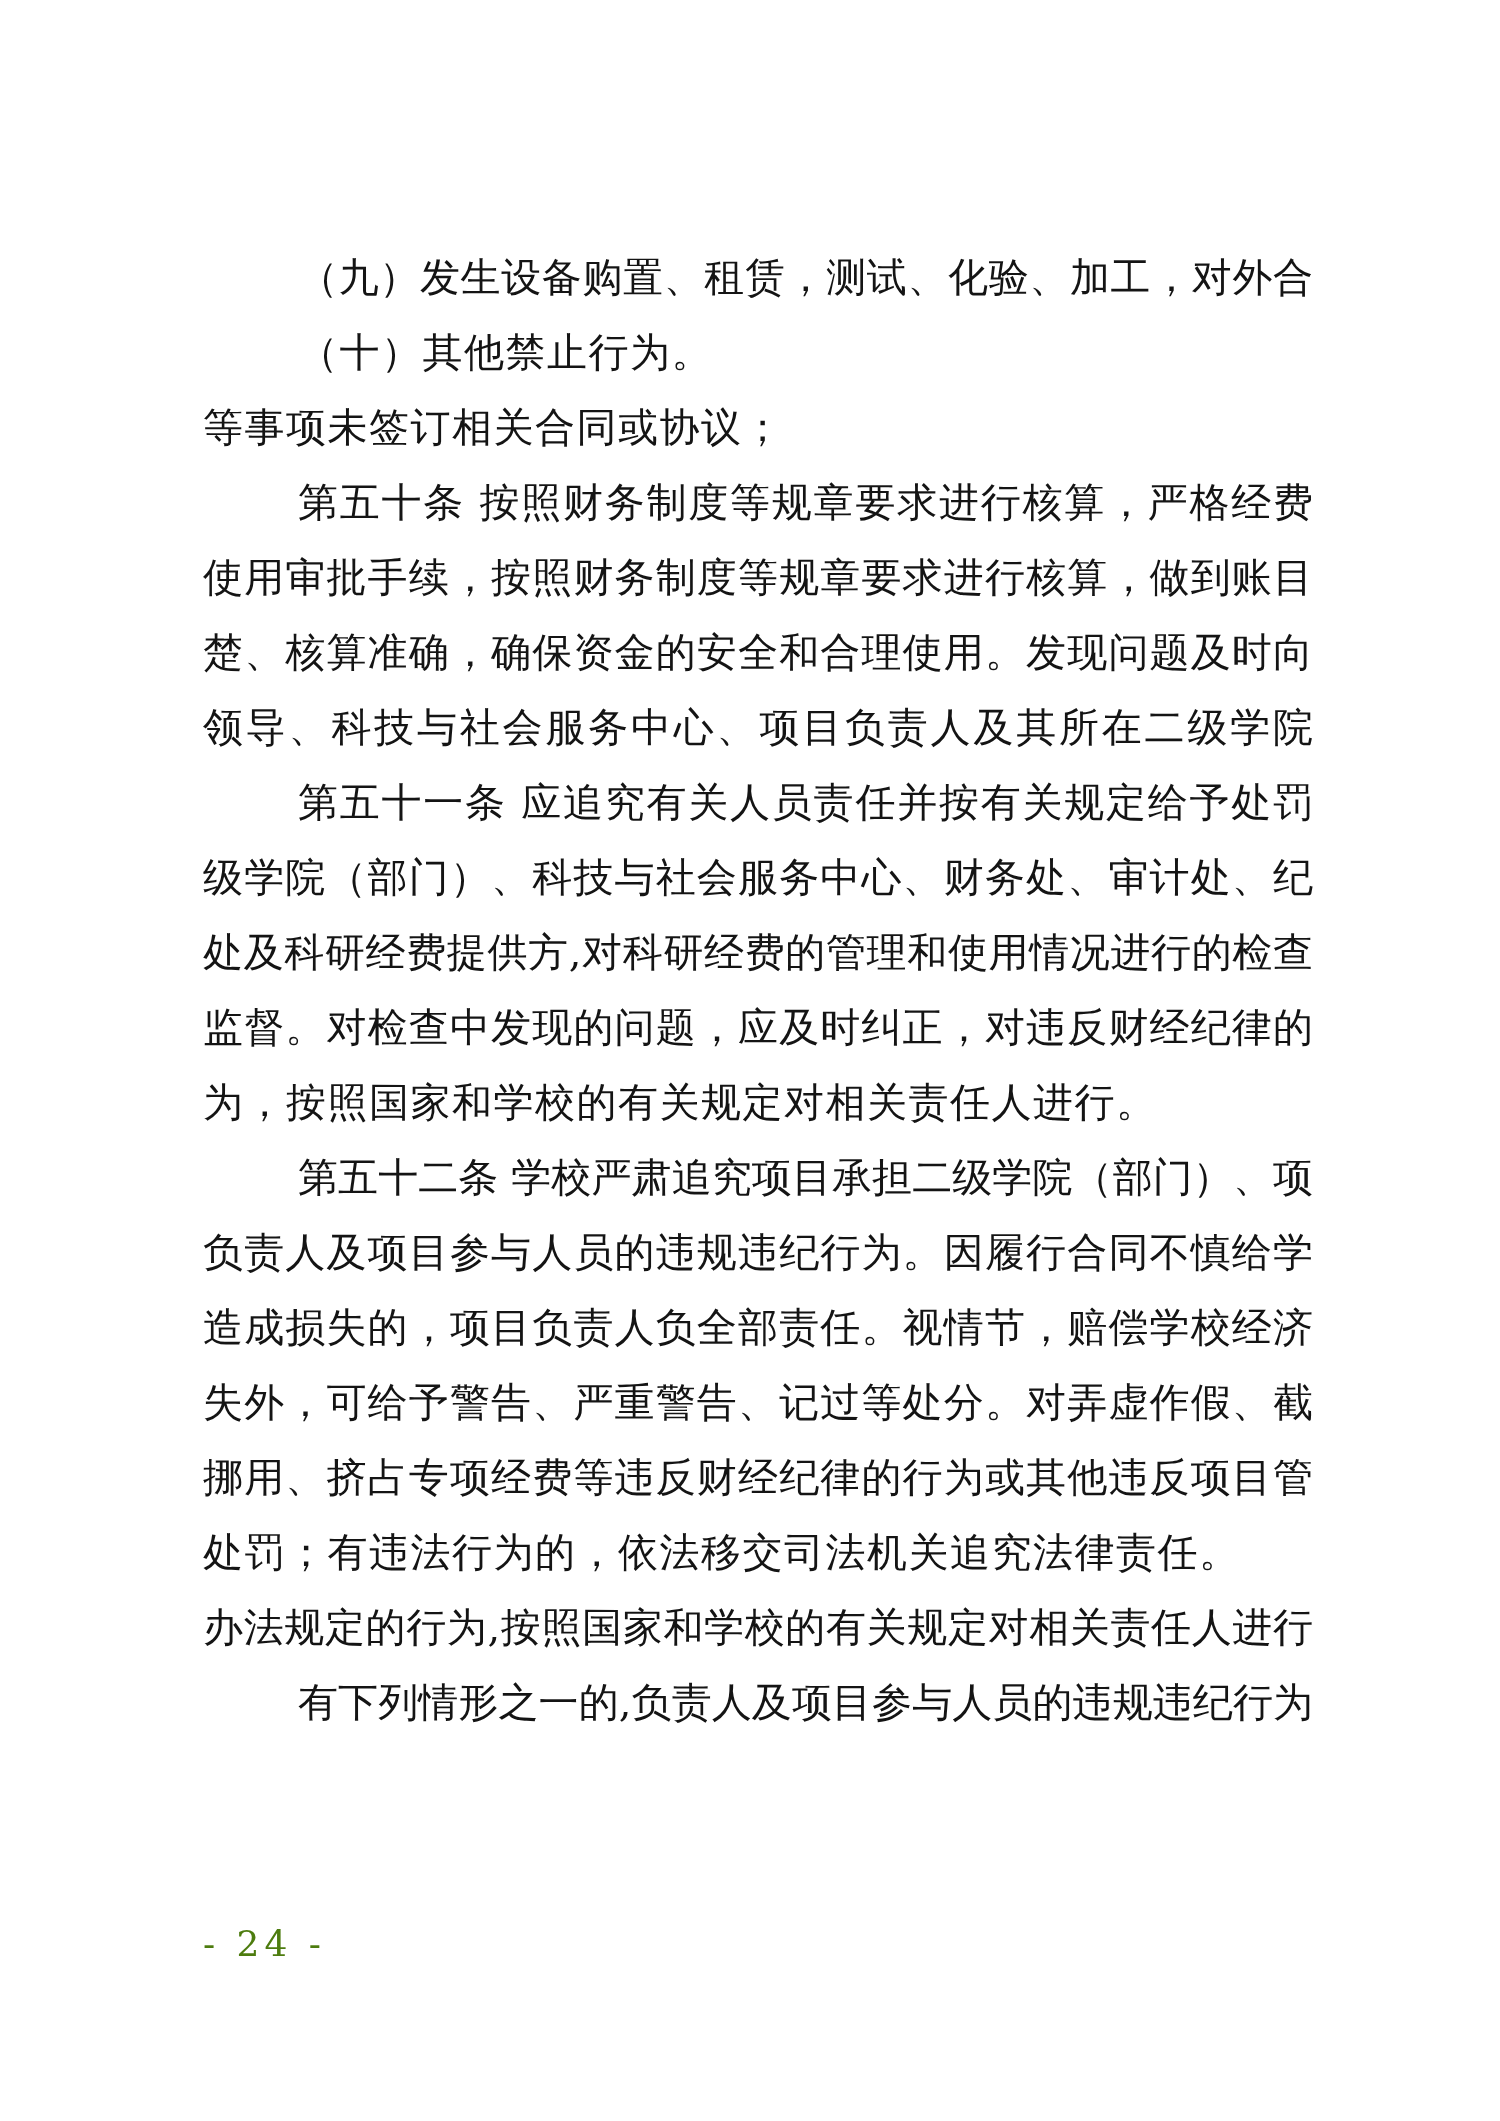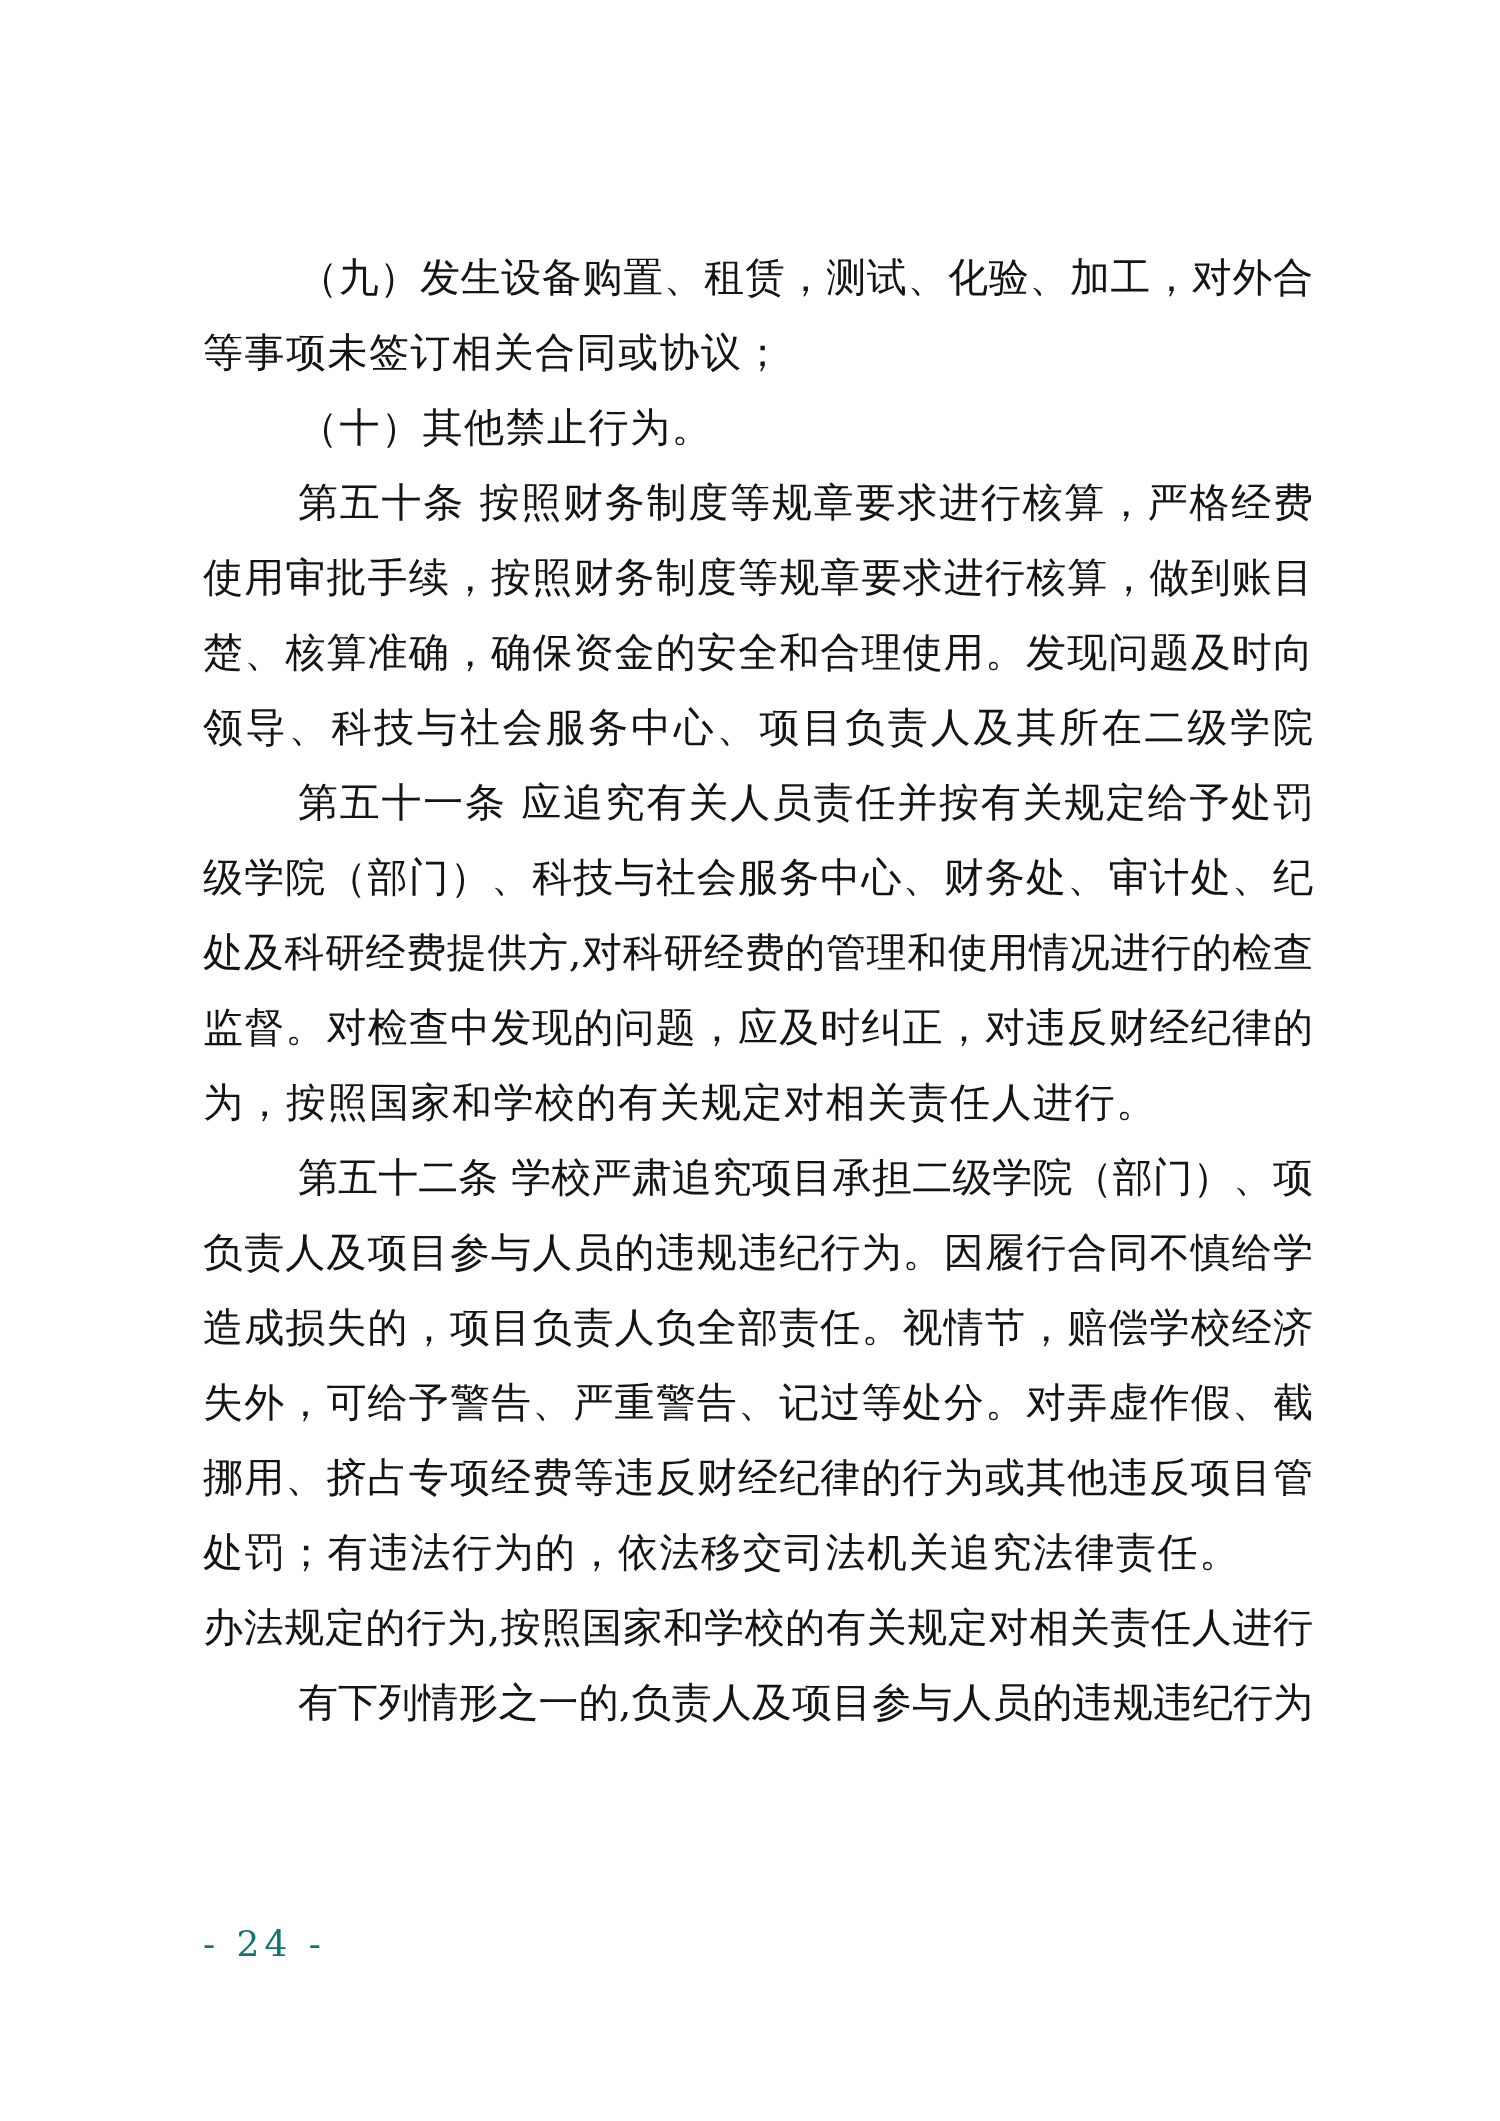--- a/index.html
+++ b/index.html
@@ -42,31 +42,31 @@
   .line.indent {
     text-indent: 95px;
   }
   .page-number {
     position: absolute;
     left: 203px;
     top: 1922px;
     font-size: 36px;
     line-height: 44px;
     letter-spacing: 5px;
-    color: #0f766e;
+    color: #4d7c0f;
   }
 </style>
 </head>
 <body>
 
 <div class="page">
   <div class="text-block">
     <div class="line indent fill">（九）发生设备购置、租赁，测试、化验、加工，对外合作</div>
+    <div class="line indent">（十）其他禁止行为。</div>
     <div class="line">等事项未签订相关合同或协议；</div>
-    <div class="line indent">（十）其他禁止行为。</div>
     <div class="line indent fill">第五十条 按照财务制度等规章要求进行核算，严格经费</div>
     <div class="line fill">使用审批手续，按照财务制度等规章要求进行核算，做到账目清</div>
     <div class="line fill">楚、核算准确，确保资金的安全和合理使用。发现问题及时向校</div>
     <div class="line fill">领导、科技与社会服务中心、项目负责人及其所在二级学院（部</div>
     <div class="line indent fill">第五十一条 应追究有关人员责任并按有关规定给予处罚</div>
     <div class="line fill">级学院（部门）、科技与社会服务中心、财务处、审计处、纪检</div>
     <div class="line fill">处及科研经费提供方,对科研经费的管理和使用情况进行的检查</div>
     <div class="line fill">监督。对检查中发现的问题，应及时纠正，对违反财经纪律的行</div>
     <div class="line">为，按照国家和学校的有关规定对相关责任人进行。</div>
     <div class="line indent fill">第五十二条 学校严肃追究项目承担二级学院（部门）、项目</div>

